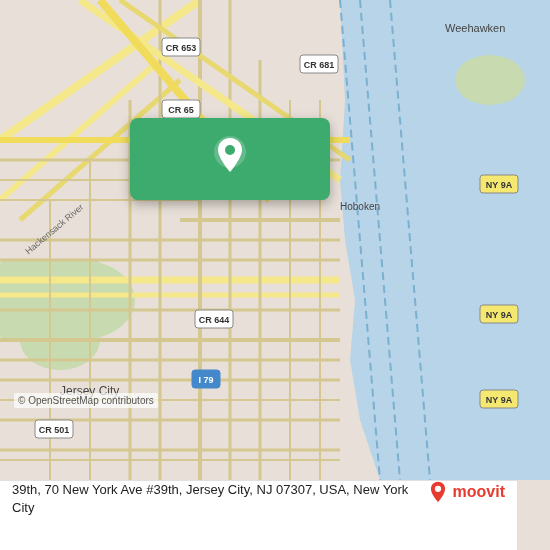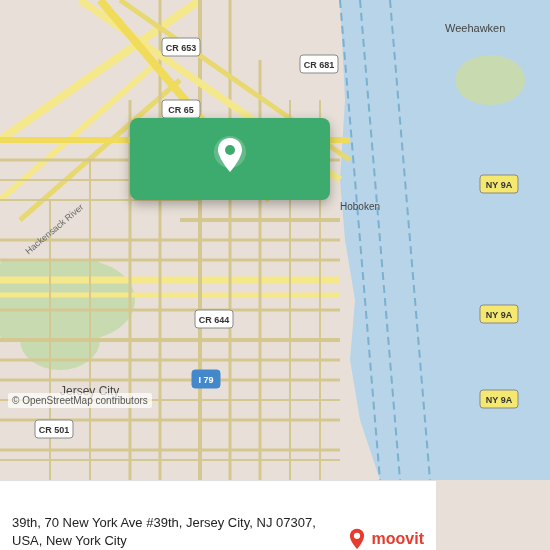--- a/index.html
+++ b/index.html
@@ -56,36 +56,36 @@
       padding: 8px 20px;
       font-size: 14px;
       font-weight: 600;
       color: #333;
       cursor: pointer;
       white-space: nowrap;
     }
 
     
     #bottom-bar {
-      width: 436px;
+      width: 517px;
       height: 70px;
       background: white;
       border-top: 1px solid #e0e0e0;
       display: flex;
-      align-items: flex-end;
+      align-items: flex-start;
       padding: 0 12px;
       gap: 8px;
     }
 
     #copyright-text {
       font-size: 10px;
       color: #555;
       position: absolute;
       bottom: 72px;
-      left: 8px;
+      left: 14px;
       background: rgba(255,255,255,0.7);
       padding: 2px 4px;
       border-radius: 2px;
     }
 
     #address-text {
       font-size: 13px;
       color: #222;
       flex: 1;
       line-height: 1.4;

